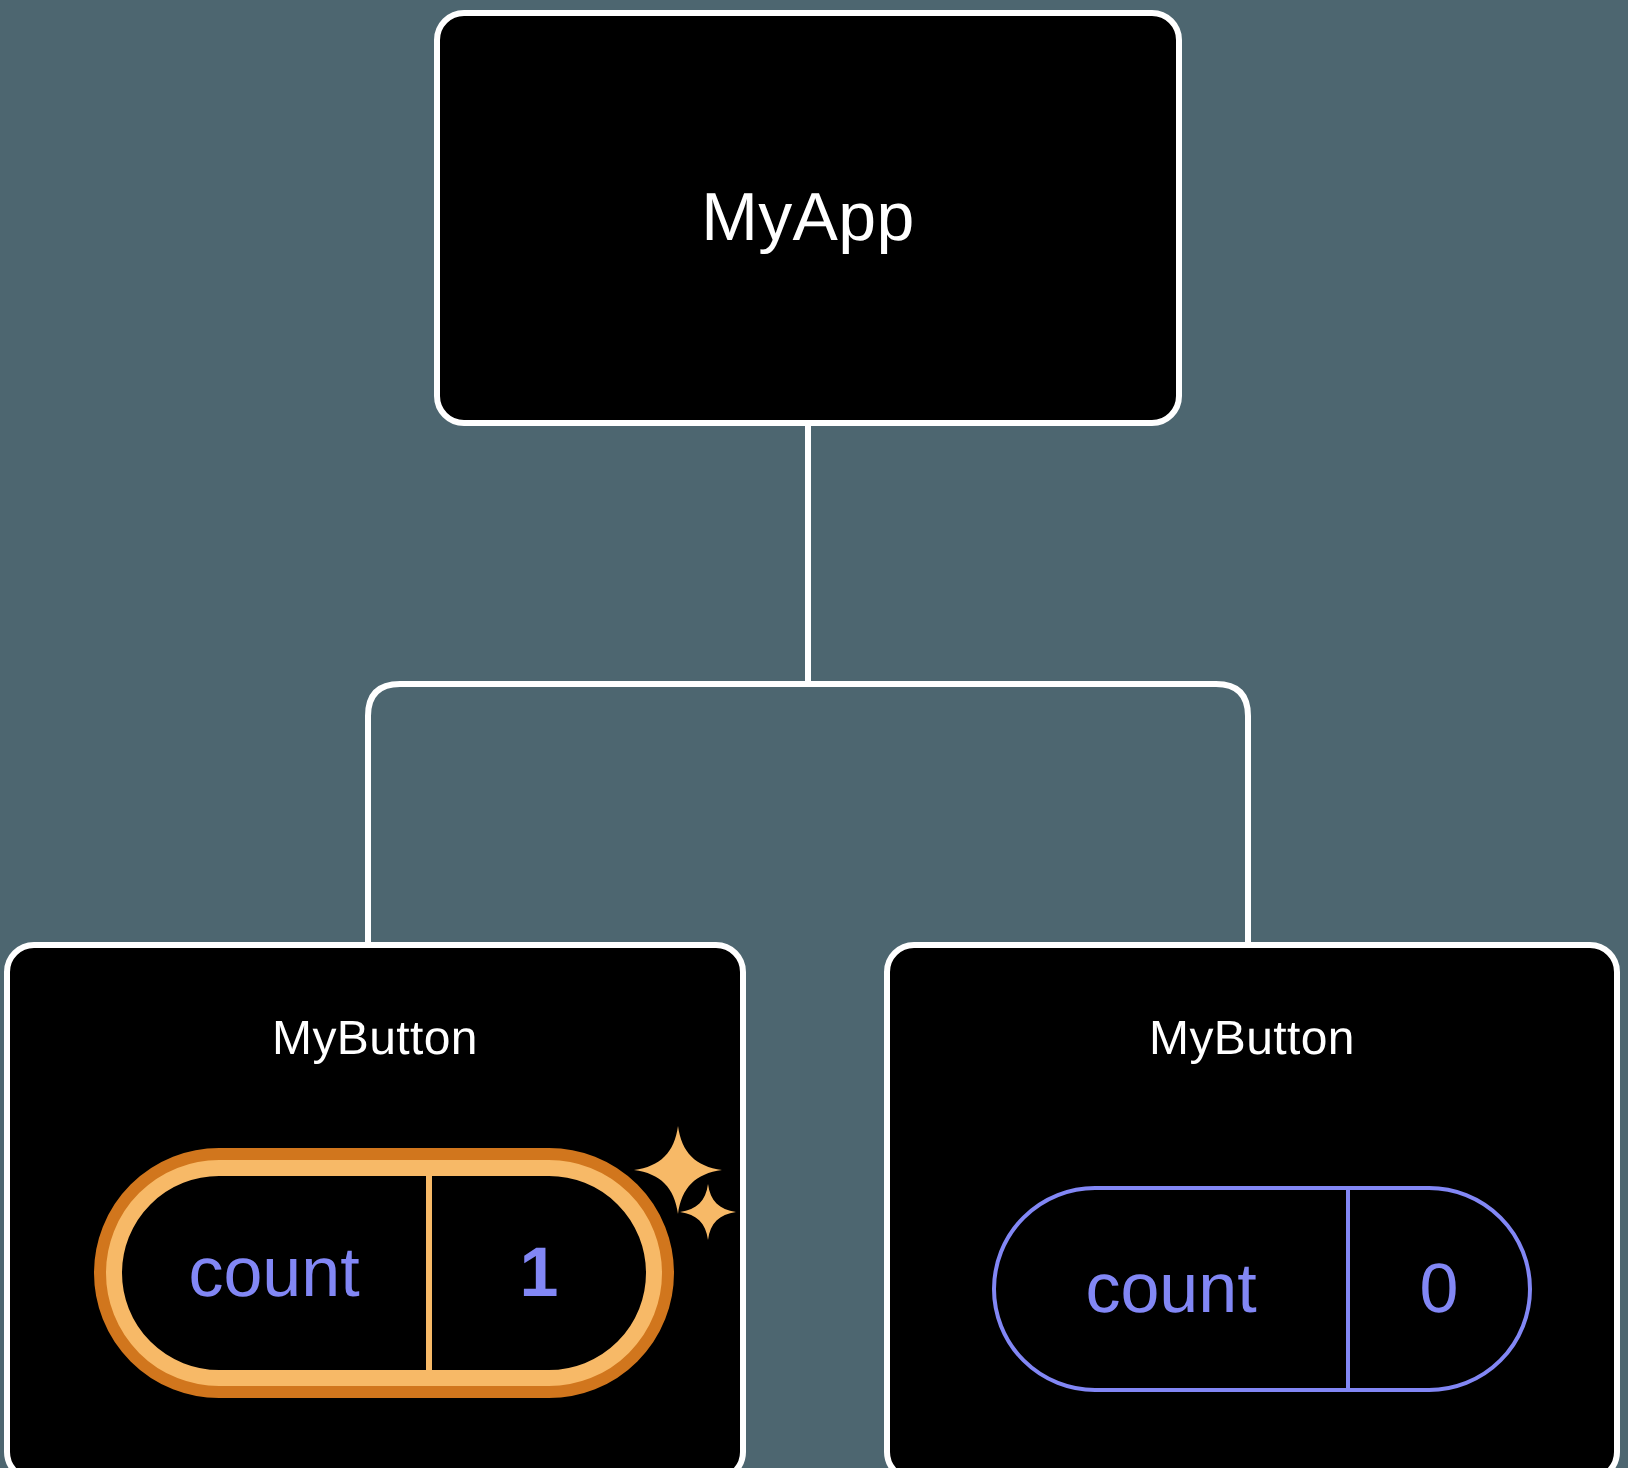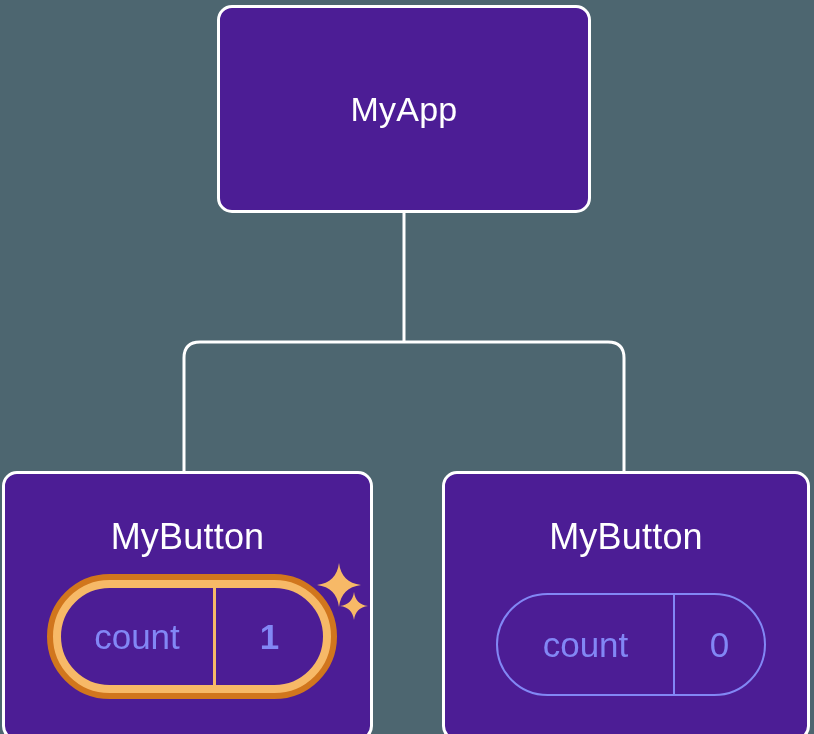--- a/index.html
+++ b/index.html
@@ -27,21 +27,21 @@
     top: 0;
     width: 814px;
     height: 734px;
     pointer-events: none;
   }
 
   
   .node {
     position: absolute;
     box-sizing: border-box;
-    background: #4c1d95;
+    background: #000000;
     border: 3px solid #ffffff;
     border-radius: 15px;
   }
   .node-title {
     position: absolute;
     left: 0;
     width: 100%;
     text-align: center;
     color: #ffffff;
     font-weight: 400;
@@ -67,22 +67,22 @@
     height: 270px;
   }
   #node-btn-right {
     left: 442px;
     top: 471px;
     width: 368px;
     height: 270px;
   }
   #node-btn-left .node-title,
   #node-btn-right .node-title {
-    top: 42px;
-    font-size: 36px;
+    top: 32px;
+    font-size: 24px;
   }
 
   
   .pill {
     position: absolute;
     box-sizing: border-box;
     display: flex;
     align-items: stretch;
     border-radius: 999px;
     text-align: right;

